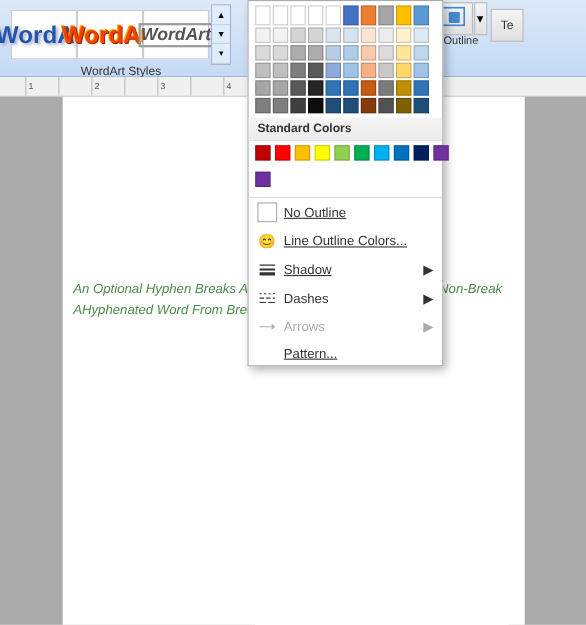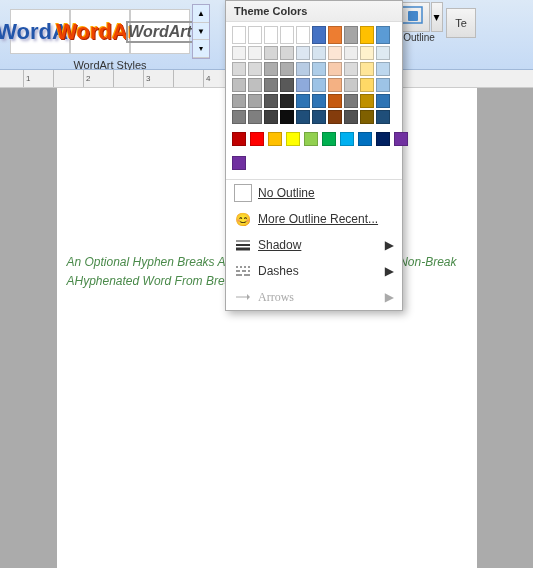--- a/index.html
+++ b/index.html
@@ -38,21 +38,21 @@
 
     .color-grid { padding: 4px 6px; display: flex; flex-direction: column; gap: 2px; }
 
     .color-row { display: flex; gap: 2px; }
 
     .recent-colors { padding: 4px 6px 6px 6px; }
 
     .divider { height: 1px; background: #ddd; margin: 0; }
 
     .menu-item { display: flex; align-items: center; padding: 4px 8px; cursor: pointer; gap: 6px; font-size: 12px; color: #333; }
-    .menu-item.disabled { color: #aaa; cursor: default; font-family: Liberation Serif, serif; }
+    .menu-item.disabled { color: #aaa; cursor: default; }
 
     
     .wordart-scroll { display: flex; flex-direction: column; width: 18px; height: 55px; border: 1px solid #aac; background: #d4e4f7; margin-left: 2px; }
     .scroll-up, .scroll-down, .scroll-dropdown { width: 100%; height: 18px; background: #ddeeff; display: flex; align-items: center; justify-content: center; cursor: pointer; font-size: 8px; border-bottom: 1px solid #ccc; }
   </style>
 </head>
 <body>
 
 <div class="ribbon">
 
@@ -167,21 +167,20 @@
         <span style="margin-left:auto; padding-right:10px;">A Line. A Non-Break</span>
       </div>
       <div>AHyphenated  Word From Breaki</div>
     </div>
 
   </div>
 </div>
 
 <div class="dropdown-overlay">
 
-  <div class="dropdown-section-title">Theme Colors</div>
   <div class="color-grid" id="theme-grid">
       <div class="color-row">
         <div style="width: 14px; height: 18px; background-color: rgb(255, 255, 255); border: 1px solid rgba(0, 0, 0, 0.2); cursor: pointer; display: inline-block; flex-shrink: 0;"></div>
         <div style="width: 14px; height: 18px; background-color: rgb(255, 255, 255); border: 1px solid rgba(0, 0, 0, 0.2); cursor: pointer; display: inline-block; flex-shrink: 0;"></div>
         <div style="width: 14px; height: 18px; background-color: rgb(255, 255, 255); border: 1px solid rgba(0, 0, 0, 0.2); cursor: pointer; display: inline-block; flex-shrink: 0;"></div>
         <div style="width: 14px; height: 18px; background-color: rgb(255, 255, 255); border: 1px solid rgba(0, 0, 0, 0.2); cursor: pointer; display: inline-block; flex-shrink: 0;"></div>
         <div style="width: 14px; height: 18px; background-color: rgb(255, 255, 255); border: 1px solid rgba(0, 0, 0, 0.2); cursor: pointer; display: inline-block; flex-shrink: 0;"></div>
         <div style="width: 14px; height: 18px; background-color: rgb(68, 114, 196); border: 1px solid rgba(0, 0, 0, 0.2); cursor: pointer; display: inline-block; flex-shrink: 0;"></div>
         <div style="width: 14px; height: 18px; background-color: rgb(237, 125, 49); border: 1px solid rgba(0, 0, 0, 0.2); cursor: pointer; display: inline-block; flex-shrink: 0;"></div>
         <div style="width: 14px; height: 18px; background-color: rgb(165, 165, 165); border: 1px solid rgba(0, 0, 0, 0.2); cursor: pointer; display: inline-block; flex-shrink: 0;"></div>
@@ -243,20 +242,21 @@
         <div style="width: 14px; height: 14px; background-color: rgb(13, 13, 13); border: 1px solid rgba(0, 0, 0, 0.2); cursor: pointer; display: inline-block; flex-shrink: 0;"></div>
         <div style="width: 14px; height: 14px; background-color: rgb(31, 78, 121); border: 1px solid rgba(0, 0, 0, 0.2); cursor: pointer; display: inline-block; flex-shrink: 0;"></div>
         <div style="width: 14px; height: 14px; background-color: rgb(31, 78, 121); border: 1px solid rgba(0, 0, 0, 0.2); cursor: pointer; display: inline-block; flex-shrink: 0;"></div>
         <div style="width: 14px; height: 14px; background-color: rgb(132, 60, 12); border: 1px solid rgba(0, 0, 0, 0.2); cursor: pointer; display: inline-block; flex-shrink: 0;"></div>
         <div style="width: 14px; height: 14px; background-color: rgb(82, 82, 82); border: 1px solid rgba(0, 0, 0, 0.2); cursor: pointer; display: inline-block; flex-shrink: 0;"></div>
         <div style="width: 14px; height: 14px; background-color: rgb(127, 96, 0); border: 1px solid rgba(0, 0, 0, 0.2); cursor: pointer; display: inline-block; flex-shrink: 0;"></div>
         <div style="width: 14px; height: 14px; background-color: rgb(31, 78, 121); border: 1px solid rgba(0, 0, 0, 0.2); cursor: pointer; display: inline-block; flex-shrink: 0;"></div>
       </div>
     </div>
 
+  <div class="dropdown-section-title">Standard Colors</div>
   <div style="padding: 4px 6px 6px 6px;" id="standard-row">
       <div class="color-row">
         <div style="width: 14px; height: 14px; background-color: rgb(192, 0, 0); border: 1px solid rgba(0, 0, 0, 0.2); cursor: pointer; display: inline-block; flex-shrink: 0; margin-right: 2px;"></div>
         <div style="width: 14px; height: 14px; background-color: rgb(255, 0, 0); border: 1px solid rgba(0, 0, 0, 0.2); cursor: pointer; display: inline-block; flex-shrink: 0; margin-right: 2px;"></div>
         <div style="width: 14px; height: 14px; background-color: rgb(255, 192, 0); border: 1px solid rgba(0, 0, 0, 0.2); cursor: pointer; display: inline-block; flex-shrink: 0; margin-right: 2px;"></div>
         <div style="width: 14px; height: 14px; background-color: rgb(255, 255, 0); border: 1px solid rgba(0, 0, 0, 0.2); cursor: pointer; display: inline-block; flex-shrink: 0; margin-right: 2px;"></div>
         <div style="width: 14px; height: 14px; background-color: rgb(146, 208, 80); border: 1px solid rgba(0, 0, 0, 0.2); cursor: pointer; display: inline-block; flex-shrink: 0; margin-right: 2px;"></div>
         <div style="width: 14px; height: 14px; background-color: rgb(0, 176, 80); border: 1px solid rgba(0, 0, 0, 0.2); cursor: pointer; display: inline-block; flex-shrink: 0; margin-right: 2px;"></div>
         <div style="width: 14px; height: 14px; background-color: rgb(0, 176, 240); border: 1px solid rgba(0, 0, 0, 0.2); cursor: pointer; display: inline-block; flex-shrink: 0; margin-right: 2px;"></div>
         <div style="width: 14px; height: 14px; background-color: rgb(0, 112, 192); border: 1px solid rgba(0, 0, 0, 0.2); cursor: pointer; display: inline-block; flex-shrink: 0; margin-right: 2px;"></div>
@@ -269,21 +269,21 @@
 
   <div class="divider"></div>
 
   <div id="menu-items-container">
       <div class="menu-item">
         <span style="width:18px;height:18px;display:inline-block;border:1px solid #aaa;"></span>
         <span style="text-decoration:underline;">No Outline</span>
       </div>
       <div class="menu-item">
         <span style="width:18px;height:18px;display:flex;align-items:center;justify-content:center;font-size:13px;">😊</span>
-        <span style="text-decoration:underline;">More Outline Recent...</span>
+        <span style="text-decoration:underline;">Line Outline Colors...</span>
       </div>
       <div class="menu-item">
         <span style="width:18px;height:18px;display:flex;align-items:center;justify-content:center;">
           <svg width="16" height="16">
             <line x1="1" y1="4" x2="15" y2="4" stroke="#333" stroke-width="1"></line>
             <line x1="1" y1="8" x2="15" y2="8" stroke="#333" stroke-width="2"></line>
             <line x1="1" y1="12" x2="15" y2="12" stroke="#333" stroke-width="3"></line>
           </svg>
         </span>
         <span style="text-decoration:underline;">Shadow</span>
@@ -303,14 +303,18 @@
       <div class="menu-item disabled">
         <span style="width:18px;height:18px;display:flex;align-items:center;justify-content:center;">
           <svg width="16" height="16">
             <line x1="1" y1="8" x2="12" y2="8" stroke="#aaa" stroke-width="1"></line>
             <polygon points="12,5 15,8 12,11" fill="#aaa"></polygon>
           </svg>
         </span>
         <span style="color:#aaa;">Arrows</span>
         <span style="margin-left:auto; color:#aaa;">▶</span>
       </div>
+      <div class="menu-item">
+        <span style="width:18px;display:inline-block;"></span>
+        <span style="text-decoration:underline;">Pattern...</span>
+      </div>
     </div>
 </div>
 
 </body></html>

